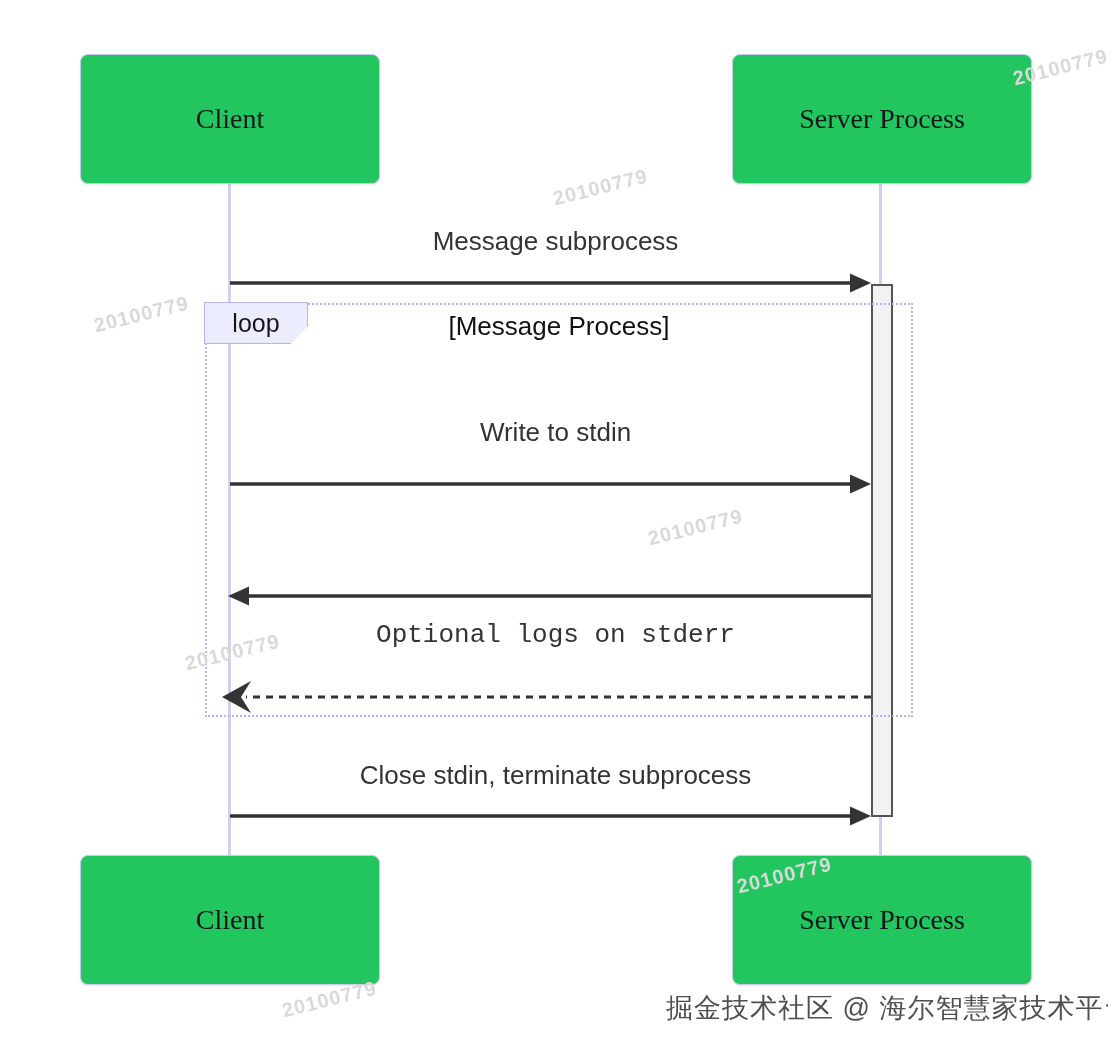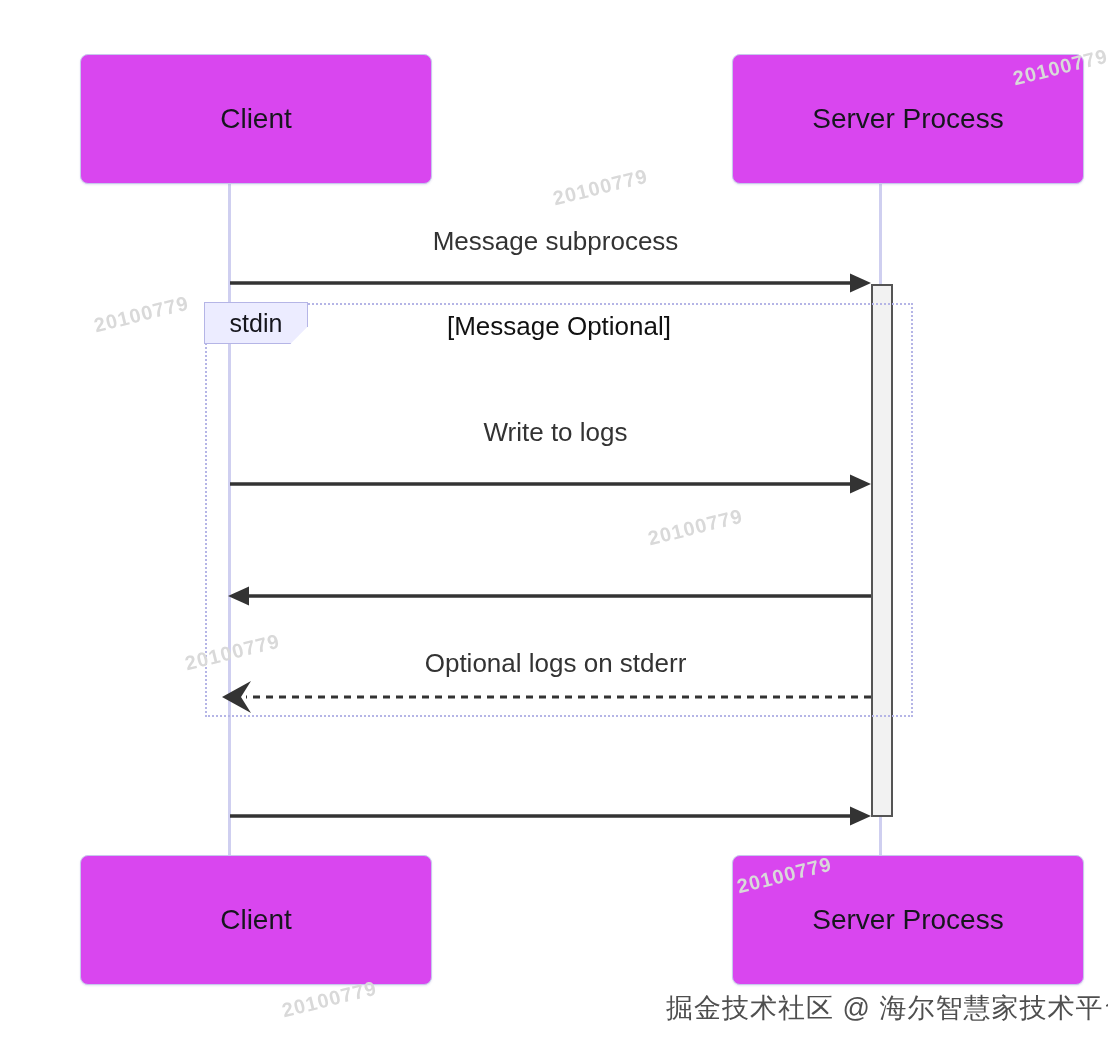--- a/index.html
+++ b/index.html
@@ -1,25 +1,26 @@
 <!DOCTYPE html>
 <html><head>
 <meta charset="utf-8">
 <style>
   html,body{margin:0;padding:0;background:#ffffff;}
   body{font-family:"Liberation Sans", sans-serif;}
   .canvas{position:relative;width:1108px;height:1048px;background:#ffffff;overflow:hidden;}
 
   
   .actor{
-    position:absolute;width:352px;height:130px;box-sizing:border-box;
-    background:#d946ef;border:1px solid #c7c7ec;border-radius:8px;
+    position:absolute;width:300px;height:130px;box-sizing:border-box;
+    background:#22c55e;border:1px solid #c7c7ec;border-radius:8px;
     display:flex;align-items:center;justify-content:center;
     font-size:28px;color:#16161d;z-index:2;
     box-shadow:0 1px 2px rgba(120,120,180,0.18);
+    font-family:Liberation Serif, serif;
   }
   .actor-tl{left:80px;top:54px;}
   .actor-tr{left:732px;top:54px;}
   .actor-bl{left:80px;top:855px;}
   .actor-br{left:732px;top:855px;}
 
   
   .lifeline{position:absolute;width:3px;background:#cfcff0;z-index:1;}
   .lifeline-client{left:228px;top:184px;height:671px;}
   .lifeline-server{left:879px;top:184px;height:671px;}
@@ -48,21 +49,21 @@
   }
 
   
   .msg{
     position:absolute;left:230px;width:651px;text-align:center;
     font-size:26px;color:#333333;z-index:6;
   }
   .msg-1{top:226px;}
   .msg-2{top:417px;}
   .msg-3{top:528px;}
-  .msg-4{top:648px;}
+  .msg-4{top:620px;font-family:Liberation Mono, monospace;}
   .msg-5{top:760px;}
 
   
   .arrows{position:absolute;left:0;top:0;z-index:5;}
 
   
   .wm{
     position:absolute;color:#d9d9d9;font-size:20px;font-weight:700;
     letter-spacing:1px;transform:rotate(-14deg);z-index:4;white-space:nowrap;
   }
@@ -86,23 +87,23 @@
 
 <div class="canvas">
 
   <div class="lifeline lifeline-client"></div>
   <div class="lifeline lifeline-server"></div>
 
   <div class="activation"></div>
 
   <div class="loop-frame"></div>
   <div class="loop-label">
-    <span>stdin</span>
+    <span>loop</span>
   </div>
-  <div class="loop-condition">[Message Optional]</div>
+  <div class="loop-condition">[Message Process]</div>
 
   <div class="actor actor-tl">
     <span>Client</span>
   </div>
   <div class="actor actor-tr">
     <span>Server Process</span>
   </div>
   <div class="actor actor-bl">
     <span>Client</span>
   </div>
@@ -132,22 +133,23 @@
       <path d="M251 681 L222 697 L251 713 L241 697 Z" fill="#333333"></path>
     </g>
 
     <g>
       <line x1="230" y1="816" x2="852" y2="816" stroke="#333333" stroke-width="3.5"></line>
       <polygon points="871,816 850,806.5 850,825.5" fill="#333333"></polygon>
     </g>
   </svg>
 
   <div class="msg msg-1">Message subprocess</div>
-  <div class="msg msg-2">Write to logs</div>
+  <div class="msg msg-2">Write to stdin</div>
   <div class="msg msg-4">Optional logs on stderr</div>
+  <div class="msg msg-5">Close stdin, terminate subprocess</div>
 
   <span class="wm wm-1">20100779</span>
   <span class="wm wm-2">20100779</span>
   <span class="wm wm-3">20100779</span>
   <span class="wm wm-4">20100779</span>
   <span class="wm wm-5">20100779</span>
   <span class="wm wm-6">20100779</span>
   <span class="wm wm-7">20100779</span>
 
   <div class="caption">掘金技术社区 @ 海尔智慧家技术平台</div>

